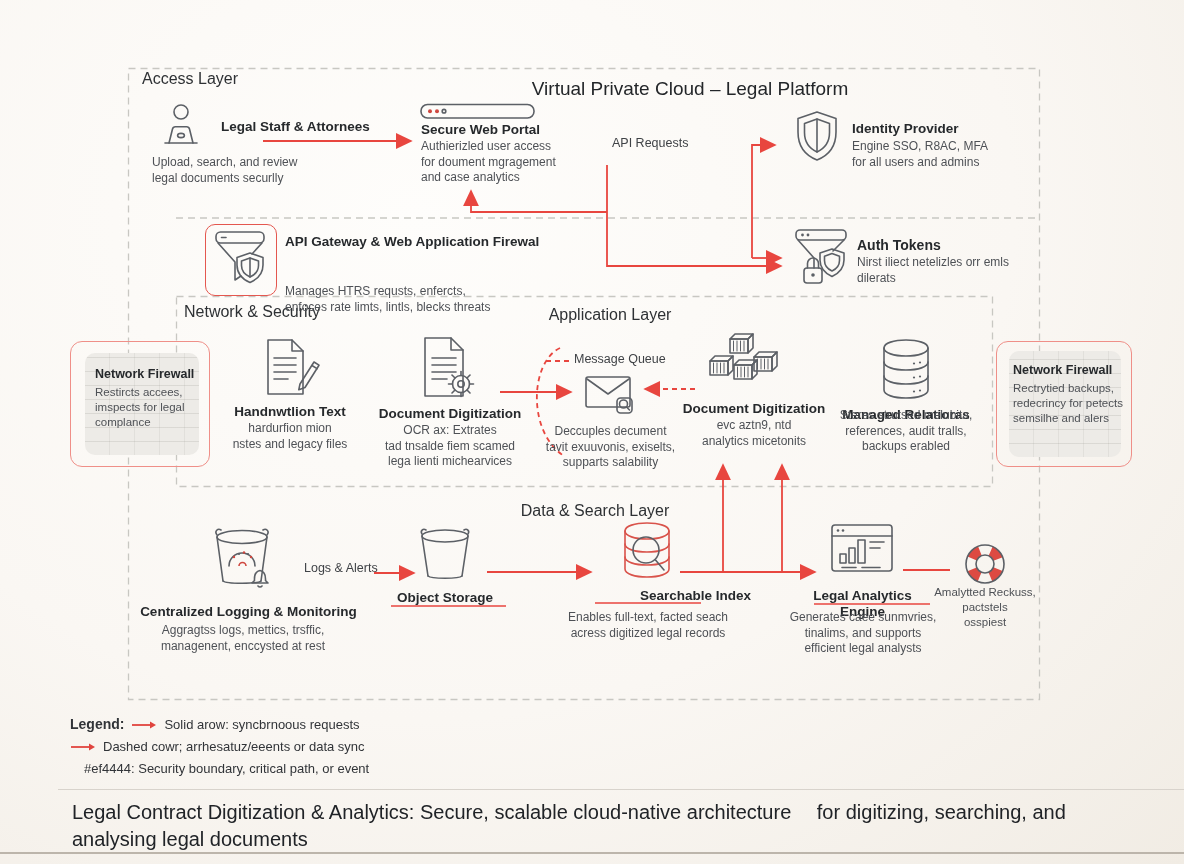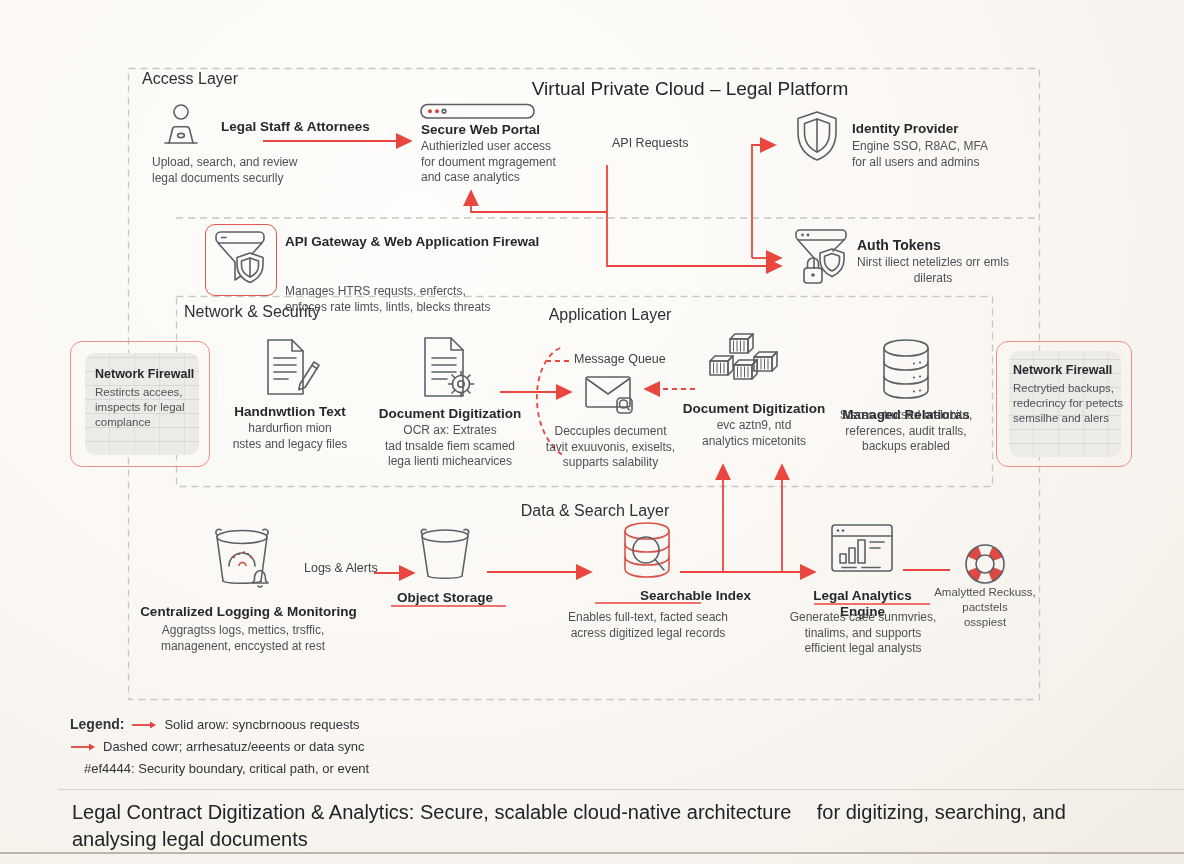--- a/index.html
+++ b/index.html
@@ -143,21 +143,21 @@
       <path class="ic" d="M6 12 L22 30 L22 40"></path>
       <path class="ic" d="M52 12 L41 23"></path>
       <path class="ic" d="M40 21 L52 25 V32 C52 39.5 47.5 45 40 48.5 C32.5 45 28 39.5 28 32 V25 Z"></path>
       <path class="ic" d="M40 25.5 L47.5 28.3 V32.5 C47.5 37 45 40.7 40 43 C35 40.7 32.5 37 32.5 32.5 V28.3 Z"></path>
       <rect class="ic" x="12" y="40" width="18" height="15" rx="3" fill="#fdfcfa"></rect>
       <path class="ic" d="M15.5 40 V35.5 a5.5 5.5 0 0 1 11 0 V40"></path>
       <circle cx="21" cy="47" r="1.8" fill="#5c6066"></circle>
     </svg>
   </span>
   <div class="abs n-title" style="left:857px;top:237px;font-size:14px;">Auth Tokens</div>
-  <div class="abs n-desc" style="left:857px;top:255px;text-align:center;">Nirst iliect netelizles orr emls
+  <div class="abs n-desc" style="left:857px;top:255px;">Nirst iliect netelizles orr emls
 dilerats</div>
 
   <div class="abs redbox" style="left:70px;top:341px;width:138px;height:124px;border-color:#ef8f88;">
     <div class="fw-inner" style="position:absolute;left:14px;top:11px;width:114px;height:102px;"></div>
     <div class="n-title" style="position:absolute;left:24px;top:25px;font-size:12.5px;">Network Firewall</div>
     <div class="n-desc sm" style="position:absolute;left:24px;top:43px;">Restircts accees,
 imspects for legal
 complance</div>
   </div>
   <div class="abs redbox" style="left:996px;top:341px;width:134px;height:124px;border-color:#ef8f88;">

